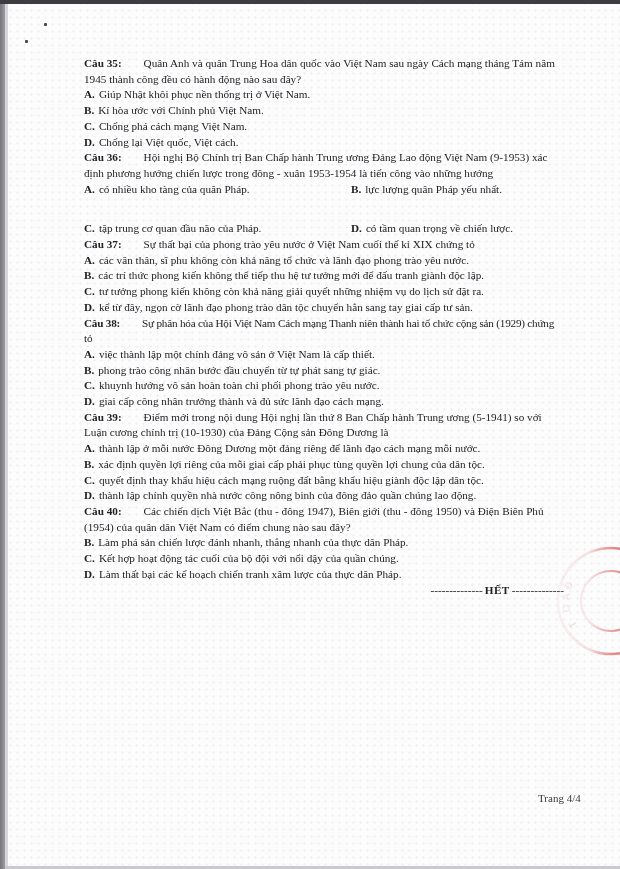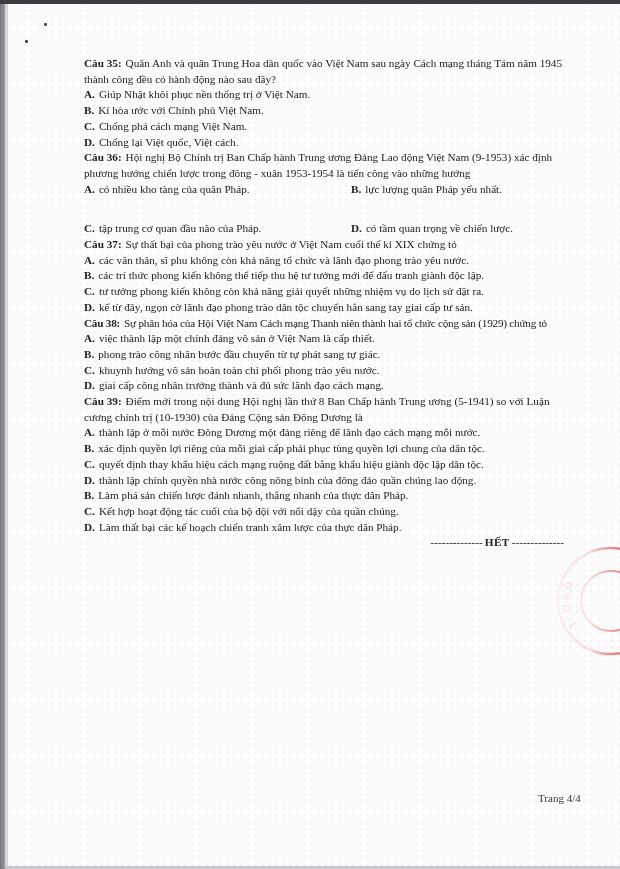--- a/index.html
+++ b/index.html
@@ -18,21 +18,21 @@
   .edge-bottom{position:absolute;bottom:0;left:5px;right:0;height:3px;background:#cacace;}
   .speck{position:absolute;width:3px;height:3px;background:#48484c;border-radius:1px;}
   .speck1{left:44px;top:23px;}
   .speck2{left:25px;top:40px;}
 
   .content{
     position:absolute;left:84px;top:56px;width:480px;
     font-size:11.2px;line-height:15.7px;
   }
   .content p{margin:0;padding:0;}
-  .q-num{font-weight:bold;margin-right:4px;}
+  .q-num{font-weight:bold;margin-right:22px;}
   .opt-label{font-weight:bold;margin-right:4px;}
   .options.two-col{display:grid;grid-template-columns:243px auto;gap:24px;}
   .compact{letter-spacing:-0.22px;}
   .end-line{text-align:right;font-size:11.2px;margin-top:0;}
   .end-word{font-weight:bold;letter-spacing:0.5px;margin:0 2px;}
   .end-dashes{letter-spacing:0;}
 
   .footer{position:absolute;left:538px;top:792px;font-size:11px;color:#3a3a3e;}
 
   .stamp{position:absolute;left:550px;top:543px;width:70px;height:118px;}
@@ -95,20 +95,21 @@
       <p><b class="q-num">Câu 39:</b><span>Điểm mới trong nội dung Hội nghị lần thứ 8 Ban Chấp hành Trung ương (5-1941) so với Luận cương chính trị (10-1930) của Đảng Cộng sản Đông Dương là</span></p>
       <div class="options">
         <p><b class="opt-label">A.</b><span>thành lập ở mỗi nước Đông Dương một đảng riêng để lãnh đạo cách mạng mỗi nước.</span></p>
         <p><b class="opt-label">B.</b><span>xác định quyền lợi riêng của mỗi giai cấp phải phục tùng quyền lợi chung của dân tộc.</span></p>
         <p><b class="opt-label">C.</b><span>quyết định thay khẩu hiệu cách mạng ruộng đất bằng khẩu hiệu giành độc lập dân tộc.</span></p>
         <p><b class="opt-label">D.</b><span>thành lập chính quyền nhà nước công nông binh của đông đảo quần chúng lao động.</span></p>
       </div>
     </div>
 
     <div class="question">
+      <p><b class="q-num">Câu 40:</b><span>Các chiến dịch Việt Bắc (thu - đông 1947), Biên giới (thu - đông 1950) và Điện Biên Phủ (1954) của quân dân Việt Nam có điểm chung nào sau đây?</span></p>
       <div class="options">
         <p><b class="opt-label">B.</b><span>Làm phá sản chiến lược đánh nhanh, thắng nhanh của thực dân Pháp.</span></p>
         <p><b class="opt-label">C.</b><span>Kết hợp hoạt động tác cuối của bộ đội với nổi dậy của quần chúng.</span></p>
         <p><b class="opt-label">D.</b><span>Làm thất bại các kế hoạch chiến tranh xâm lược của thực dân Pháp.</span></p>
       </div>
     </div>
 
     <p class="end-line"><span class="end-dashes">--------------</span><span class="end-word">HẾT</span><span class="end-dashes">--------------</span></p>
 
   </div>

